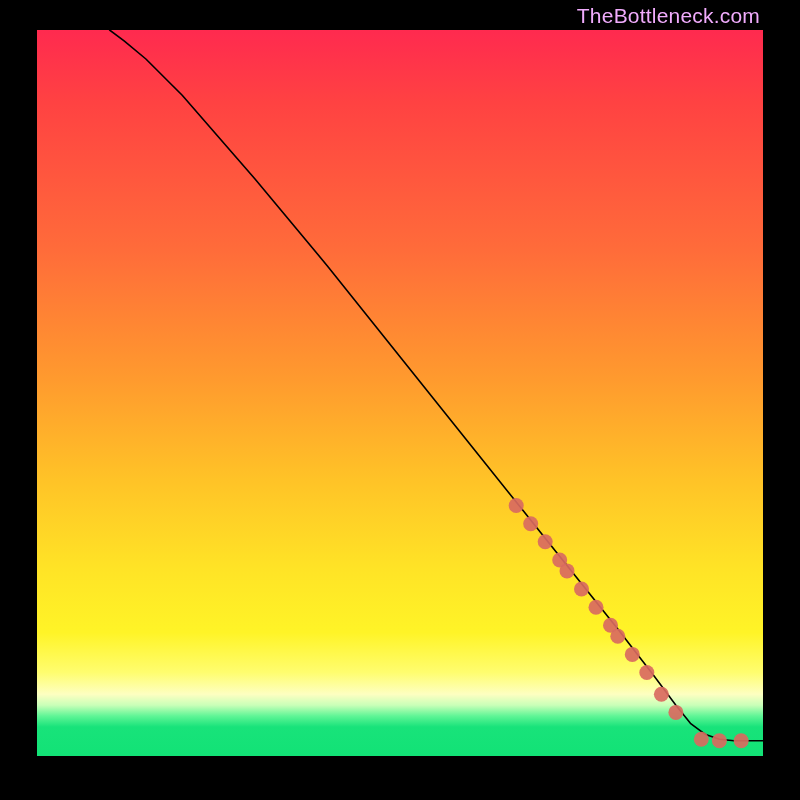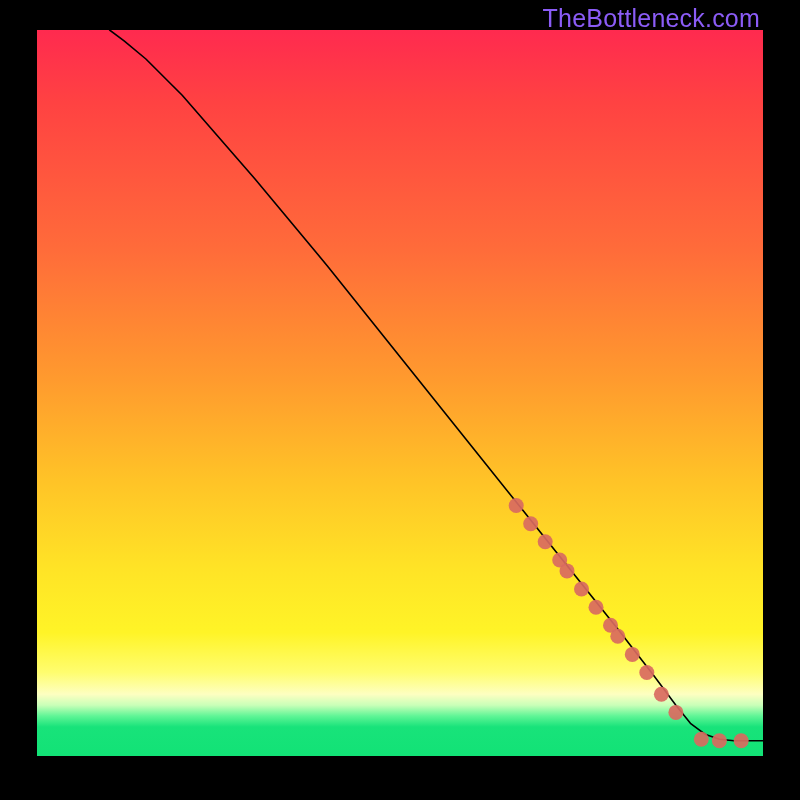--- a/index.html
+++ b/index.html
@@ -43,23 +43,23 @@
   svg.curve {
     position: absolute;
     inset: 0;
     width: 100%;
     height: 100%;
   }
   .watermark {
     position: absolute;
     right: 40px;
     top: 4px;
-    font-size: 25px;
+    font-size: 21px;
     font-weight: 500;
-    color: #8b5cf6;
+    color: #f0abfc;
     letter-spacing: 0.2px;
   }
 </style>
 </head>
 <body>
 
 <div class="watermark">TheBottleneck.com</div>
 
 <div class="frame">
 

